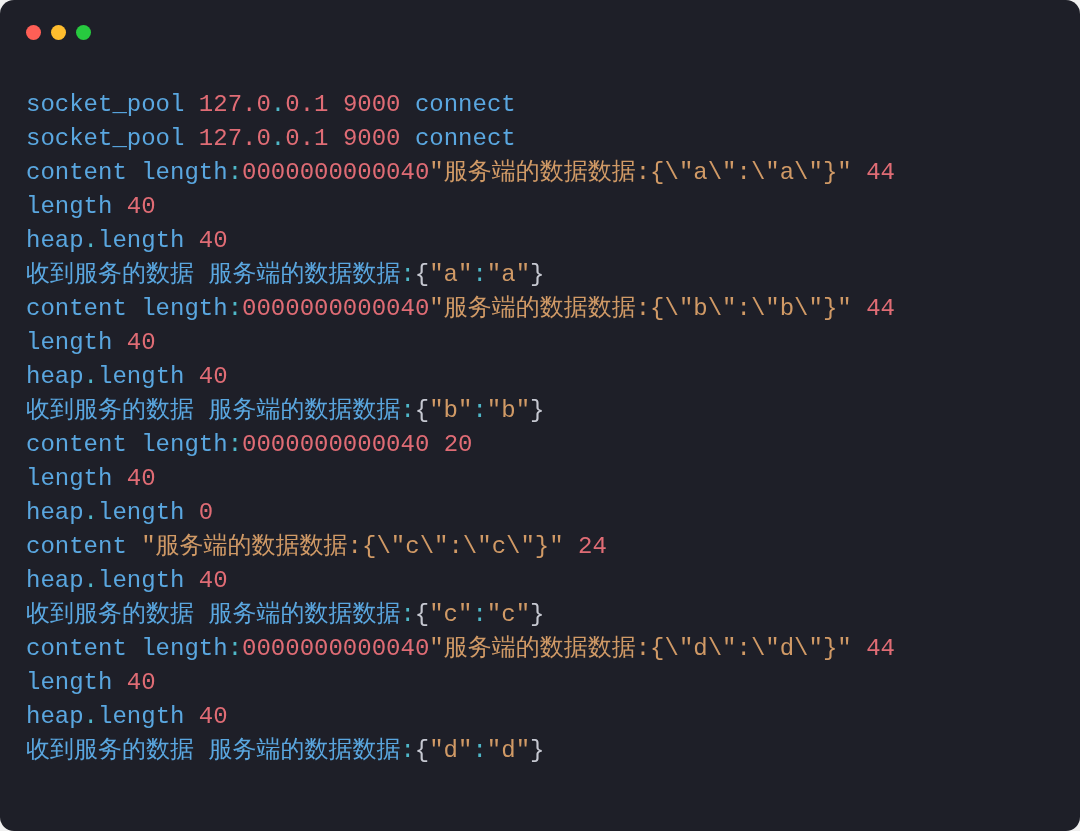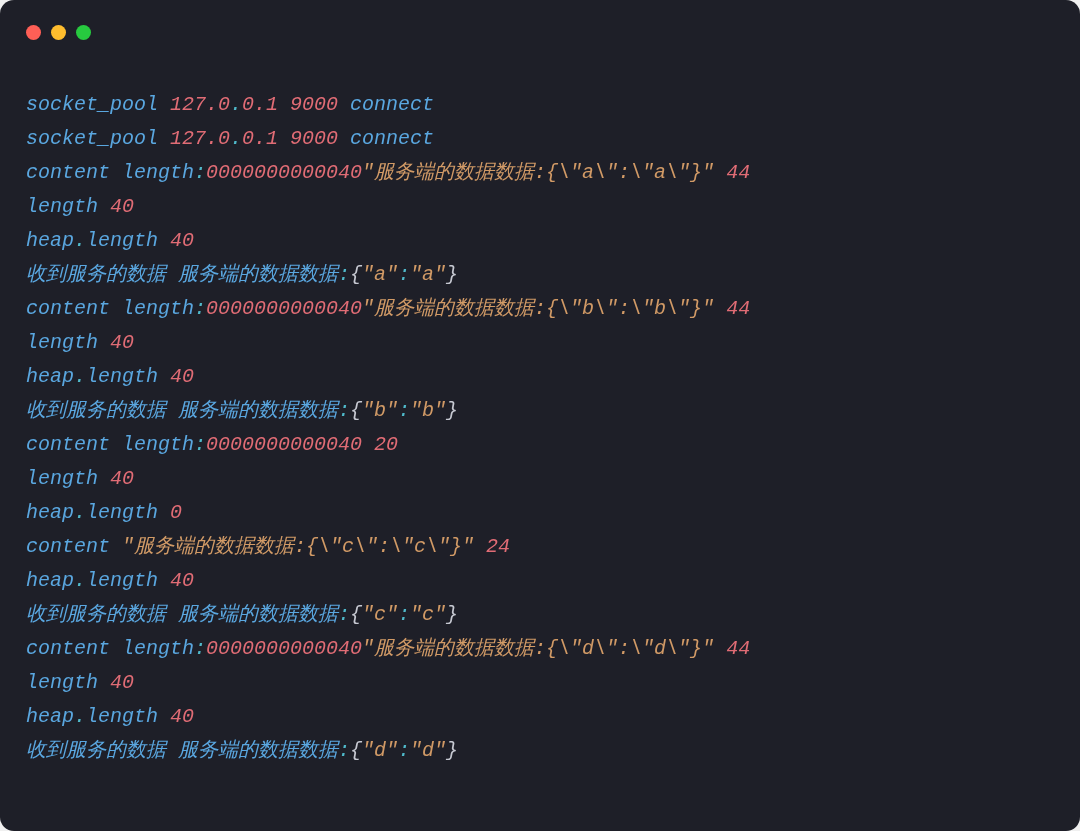--- a/index.html
+++ b/index.html
@@ -40,25 +40,24 @@
   .dot {
     width: 15px;
     height: 15px;
     border-radius: 50%;
     display: inline-block;
   }
   .dot.r { background: var(--red-close); }
   .dot.y { background: var(--yellow-min); }
   .dot.g { background: var(--green-max); }
   .output {
-    font-size: 20px;
+    font-size: 24px;
     line-height: 34px;
     color: var(--fg);
     white-space: pre;
-    font-style: italic;
   }
   .line { white-space: pre; }
   .tk-blue   { color: var(--blue); }
   .tk-cyan   { color: var(--cyan); }
   .tk-red    { color: var(--red); }
   .tk-orange { color: var(--orange); }
   .tk-default{ color: var(--fg); }
 </style>
 </head>
 <body>

